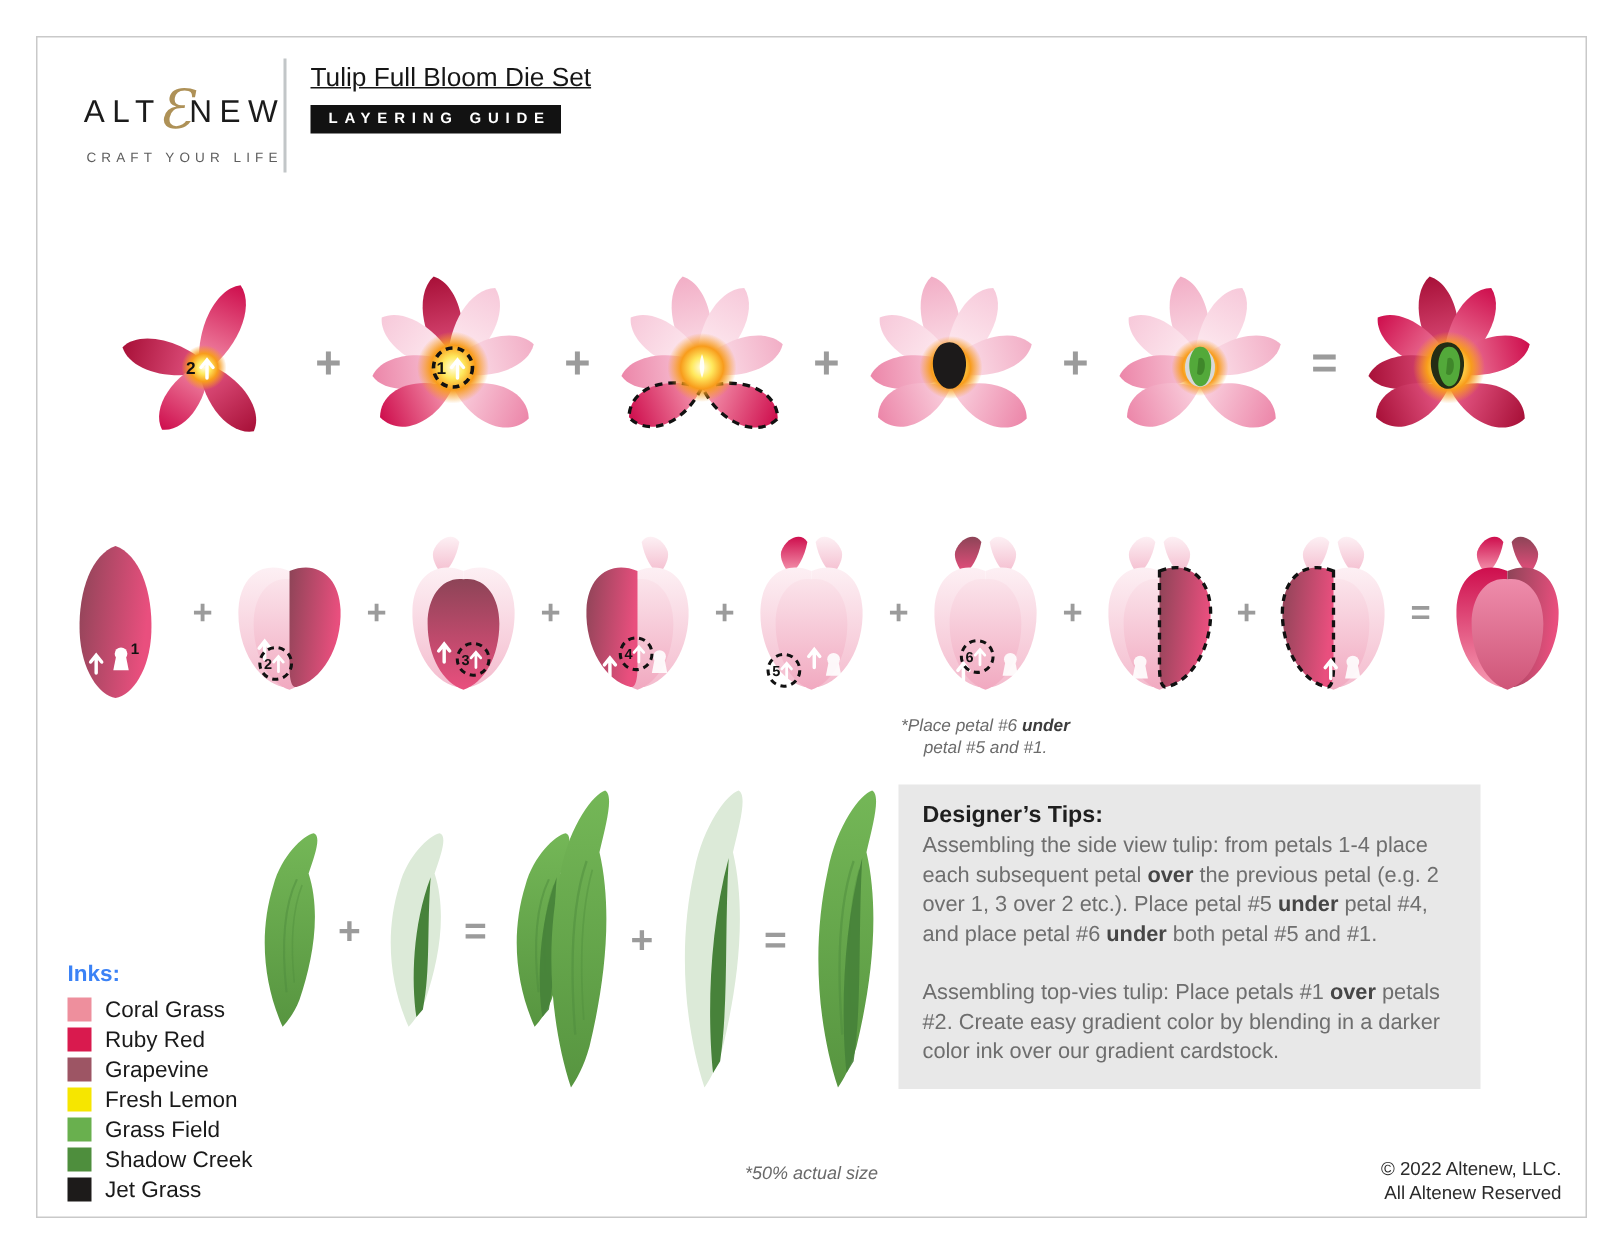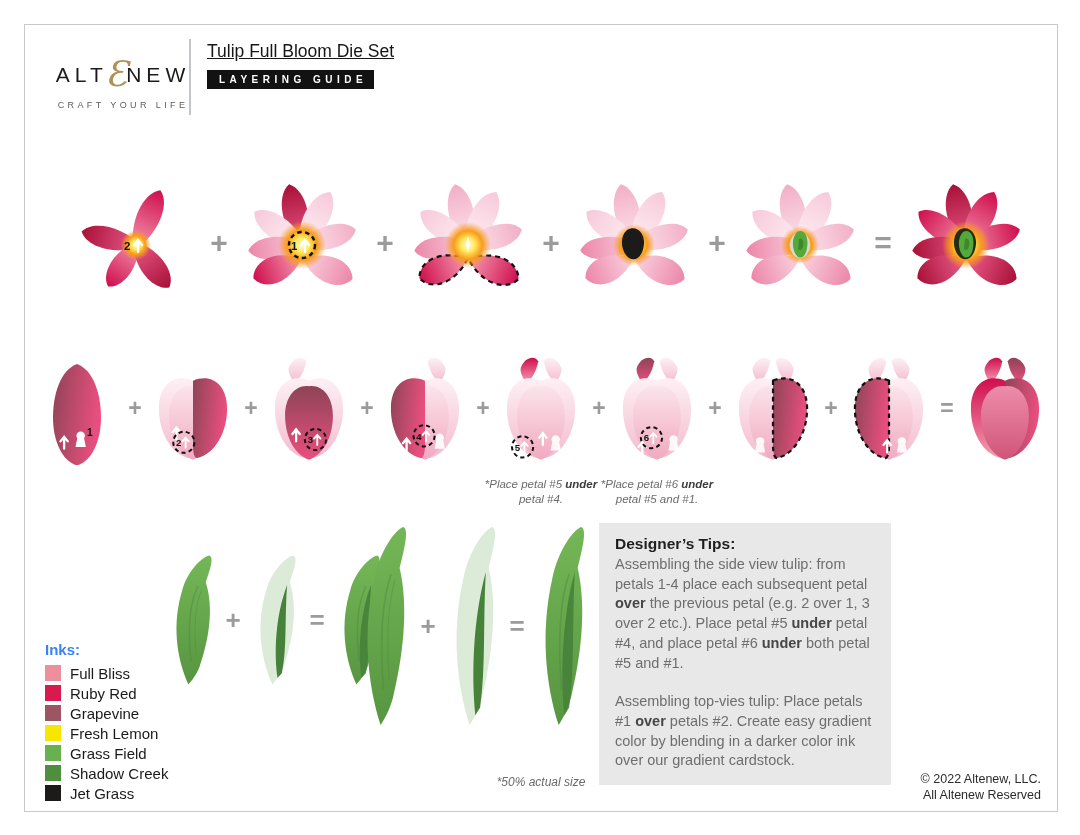--- a/index.html
+++ b/index.html
@@ -35,21 +35,21 @@
   .note{width:120px;margin:6px 0 0 0;font-style:italic;font-size:11.5px;color:#6b6b6b;
         text-align:center;line-height:1.32;}
   .note b{color:#3c3c3c;}
 
   
   .leaf-group{position:absolute;display:flex;align-items:center;gap:5px;}
   .leaf-group-1{left:140px;top:528px;}
   .leaf-group-2{left:330px;top:498px;}
 
   
-  .tips{position:absolute;left:574px;top:498px;width:292px;box-sizing:border-box;
+  .tips{position:absolute;left:574px;top:498px;width:388px;box-sizing:border-box;
         background:#e8e8e8;padding:12px 16px 14px 16px;}
   .tips h3{font-size:15.5px;color:#1f1f1f;margin:0 0 2px 0;}
   .tips p{margin:0;font-size:14.5px;color:#6e6e6e;line-height:1.36;}
   .tips p + p{margin-top:19px;}
   .tips b{color:#464646;}
 
   
   .inks{position:absolute;left:20px;top:616px;}
   .inks h3{font-size:15px;margin:0 0 5px 0;color:#3b82f6;}
   .ink-item{display:flex;align-items:center;height:20px;}
@@ -301,21 +301,20 @@
             <circle cx="66" cy="94" r="4.6"></circle>
             <path d="M62.4,96 L69.6,96 L71.6,106 L60.4,106 Z"></path>
           </g>
           <path d="M52,100 L52,88 M48,92 L52,87 L56,92" stroke="#fff" stroke-width="2.5" fill="none" stroke-linecap="round"></path>
           <g transform="translate(30,102)">
             <circle r="11.5" fill="none" stroke="#111111" stroke-width="2.2" stroke-dasharray="4.5 3.5"></circle>
             <text x="-8.5" y="4" font-size="10.5" font-weight="700" fill="#111111">5</text>
             <path d="M2,6 L2,-4 M-1.5,-1 L2,-5 L5.5,-1" stroke="#fff" stroke-width="2" fill="none" stroke-linecap="round"></path>
           </g>
         </svg>
-        <div class="note">*Place petal #5 <b>under</b> petal #4.</div>
       </div>
       <div class="op op-sm">+</div>
       <div class="sv-step">
         <svg width="92" height="120" viewBox="0 0 100 126">
           <path d="M28,16 C32,5 43,2 47,9 C45,20 40,29 34,32 C30,27 27,21 28,16 Z" fill="url(#gGrapeV)"></path>
           <path d="M72,16 C68,5 57,2 53,9 C55,20 60,29 66,32 C70,27 73,21 72,16 Z" fill="url(#gSideP)"></path>
           <path d="M50,30 C30,22 14,34 13,58 C12,86 27,110 45,114 C48,115 50,110 50,100 L50,30 Z" fill="url(#gSideP)"></path>
           <path d="M50,30 C70,22 86,34 87,58 C88,86 73,110 55,114 C52,115 50,110 50,100 L50,30 Z" fill="url(#gSideP)"></path>
           <path d="M50,36 C35,34 24,48 24,68 C24,92 35,111 50,116 C65,111 76,92 76,68 C76,48 65,34 50,36 Z" fill="url(#gSideF)"></path>
           <g fill="#fff" opacity="0.9">
@@ -415,21 +414,21 @@
     <h3>Designer’s Tips:</h3>
     <p>Assembling the side view tulip: from petals 1-4 place each subsequent petal <b>over</b> the previous petal (e.g. 2 over 1, 3 over 2 etc.). Place petal #5 <b>under</b> petal #4, and place petal #6 <b>under</b> both petal #5 and #1.</p>
     <p>Assembling top-vies tulip: Place petals #1 <b>over</b> petals #2. Create easy gradient color by blending in a darker color ink over our gradient cardstock.</p>
   </div>
 
   <div class="inks">
     <h3>Inks:</h3>
     <div id="ink-items">
         <div class="ink-item">
      <span class="ink-swatch" style="background:#ee8f9d"></span>
-     <span class="ink-label">Full Bliss</span>
+     <span class="ink-label">Coral Grass</span>
    </div>
         <div class="ink-item">
      <span class="ink-swatch" style="background:#d91a4e"></span>
      <span class="ink-label">Ruby Red</span>
    </div>
         <div class="ink-item">
      <span class="ink-swatch" style="background:#9d5564"></span>
      <span class="ink-label">Grapevine</span>
    </div>
         <div class="ink-item">

